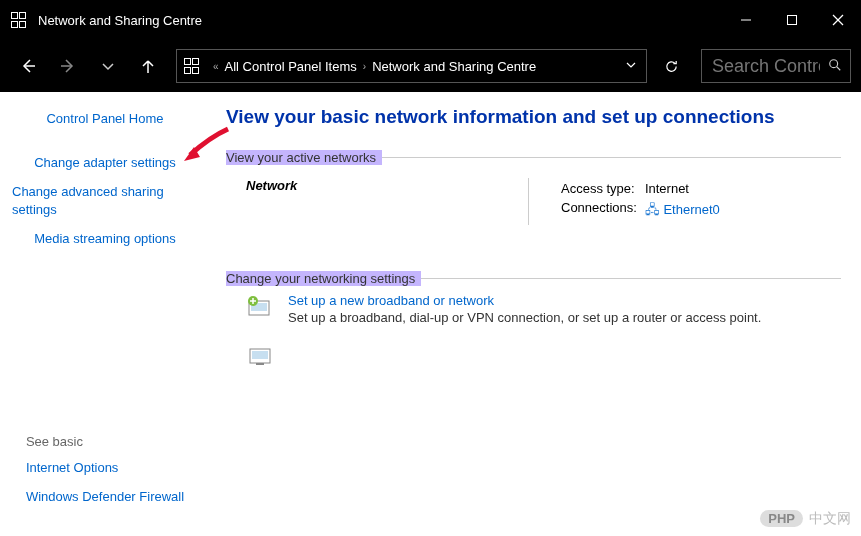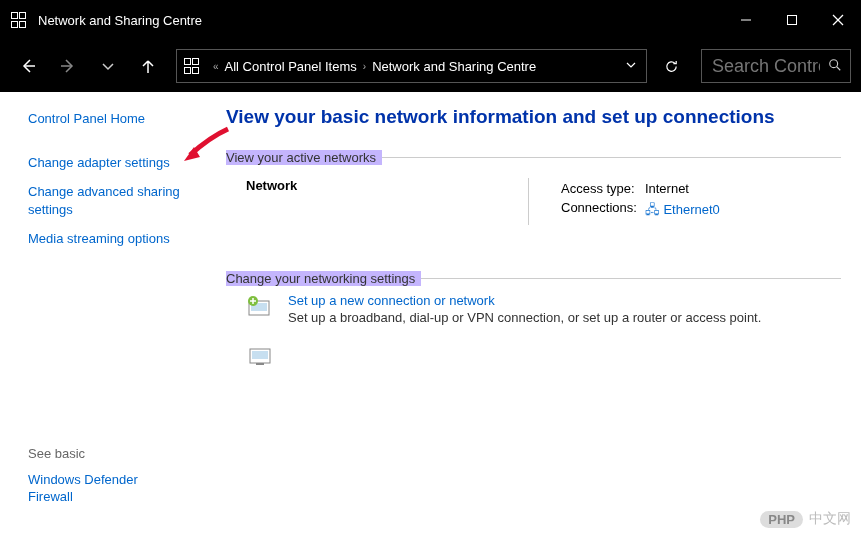--- a/index.html
+++ b/index.html
@@ -25,49 +25,49 @@
   .addressbar .chevron { margin: 0 6px; color: #aaa; font-size: 10px; }
   .addressbar .spacer { flex: 1; }
   .addressbar .dropdown { width: 30px; text-align: center; }
   .refreshbtn { width: 40px; height: 34px; display: flex; align-items: center; justify-content: center; color: #fff; }
   .searchbox { width: 150px; height: 34px; border: 1px solid #555; display: flex; align-items: center; color: #888; padding-left: 10px; margin-left: 6px; }
   .searchbox input { flex: 1; background: transparent; border: none; color: #fff; outline: none; font-size: 18px; width: 100px; }
   .searchbox .search-icon { width: 30px; text-align: center; }
 
   
   .content { display: flex; height: calc(536px - 92px); }
-  .sidebar { width: 210px; padding: 18px 28px; display: flex; flex-direction: column; }
+  .sidebar { width: 210px; padding: 18px 12px; display: flex; flex-direction: column; align-items: center; }
   .sidebar a { color: #0066cc; text-decoration: none; display: block; margin-bottom: 12px; line-height: 1.35; }
   .sidebar .seealso-block { margin-top: auto; }
   .sidebar .seealso { color: #666; margin-bottom: 10px; }
 
   .main { flex: 1; padding: 14px 20px 20px 16px; }
   .main h1 { color: #0033aa; font-weight: 700; font-size: 19px; margin-bottom: 14px; }
   .fieldset-label { color: #333; background: #c4b5fd; padding-right: 6px; position: relative; top: 8px; z-index: 1; }
   .hr-fieldset { border: none; border-top: 1px solid #ccc; margin-top: 0; }
   .netbox { display: flex; margin-top: 20px; padding-left: 20px; }
   .netleft { flex: 1; }
-  .netleft .netname { font-weight: 600; }
+  .netleft .netname { font-weight: 600; font-style: italic; }
   .netdivider { width: 1px; background: #ccc; margin: 0 30px 0 0; align-self: stretch; }
   .netright { flex: 1; font-size: 13px; }
   .netright table td { padding: 1px 6px 1px 0; vertical-align: top; }
   .netright a { color: #0066cc; text-decoration: none; }
   .netright .conn-icon { color: #1a75d1; margin-right: 4px; }
 
   .section-title { margin-top: 38px; margin-bottom: 14px; }
   .option-row { display: flex; align-items: flex-start; margin-bottom: 18px; padding-left: 20px; }
   .option-row .opt-icon { width: 28px; height: 28px; margin-right: 14px; flex-shrink: 0; }
   .option-row .opt-text a { color: #0066cc; text-decoration: none; }
   .option-row .opt-text .desc { color: #333; margin-top: 2px; }
 
   
   .arrow-annotation { position: absolute; left: 180px; top: 125px; pointer-events: none; }
   .arrow-annotation svg { width: 50px; height: 40px; }
 
-  .watermark { position: absolute; bottom: 8px; right: 10px; color: #bbb; font-size: 14px; display: flex; align-items: center; gap: 6px; }
+  .watermark { position: absolute; bottom: 8px; right: 10px; color: #bbb; font-size: 14px; display: flex; align-items: flex-start; gap: 6px; }
   .watermark .php-badge { background: #ddd; color: #888; border-radius: 10px; padding: 1px 8px; font-weight: 600; font-size: 13px; }
 </style>
 </head>
 <body>
 
 <div class="titlebar">
   <span class="app-icon">
       <span></span>
       <span></span>
       <span></span>
@@ -149,20 +149,21 @@
 
 <div class="content">
   <div class="sidebar">
     <a>Control Panel Home</a>
     <div style="height:14px"></div>
     <a>Change adapter settings</a>
     <a>Change advanced sharing settings</a>
     <a>Media streaming options</a>
     <div class="seealso-block">
       <div class="seealso">See basic</div>
+      <a>Internet Options</a>
       <a>Windows Defender Firewall</a>
     </div>
   </div>
 
   <div class="main">
     <h1>View your basic network information and set up connections</h1>
 
     <span class="fieldset-label">View your active networks</span>
     <hr class="hr-fieldset">
 
@@ -193,21 +194,21 @@
     </div>
 
     <div class="option-row">
       <svg class="opt-icon" viewBox="0 0 28 28">
           <rect x="3" y="8" width="20" height="14" fill="#fff" stroke="#888"></rect>
           <rect x="5" y="10" width="16" height="8" fill="#c7dff0"></rect>
           <circle cx="7" cy="8" r="5" fill="#7fbf3f"></circle>
           <path d="M7 5 L7 11 M4 8 L10 8" stroke="#fff" stroke-width="1.5"></path>
         </svg>
       <div class="opt-text">
-        <a>Set up a new connection or network</a>
+        <a>Set up a new broadband or network</a>
         <div class="desc">Set up a broadband, dial-up or VPN connection, or set up a router or access point.</div>
       </div>
     </div>
 
     <div class="option-row">
       <svg class="opt-icon" viewBox="0 0 28 28">
           <rect x="4" y="6" width="20" height="14" fill="#fff" stroke="#888"></rect>
           <rect x="6" y="8" width="16" height="8" fill="#c7dff0"></rect>
           <rect x="10" y="20" width="8" height="2" fill="#888"></rect>
         </svg>

